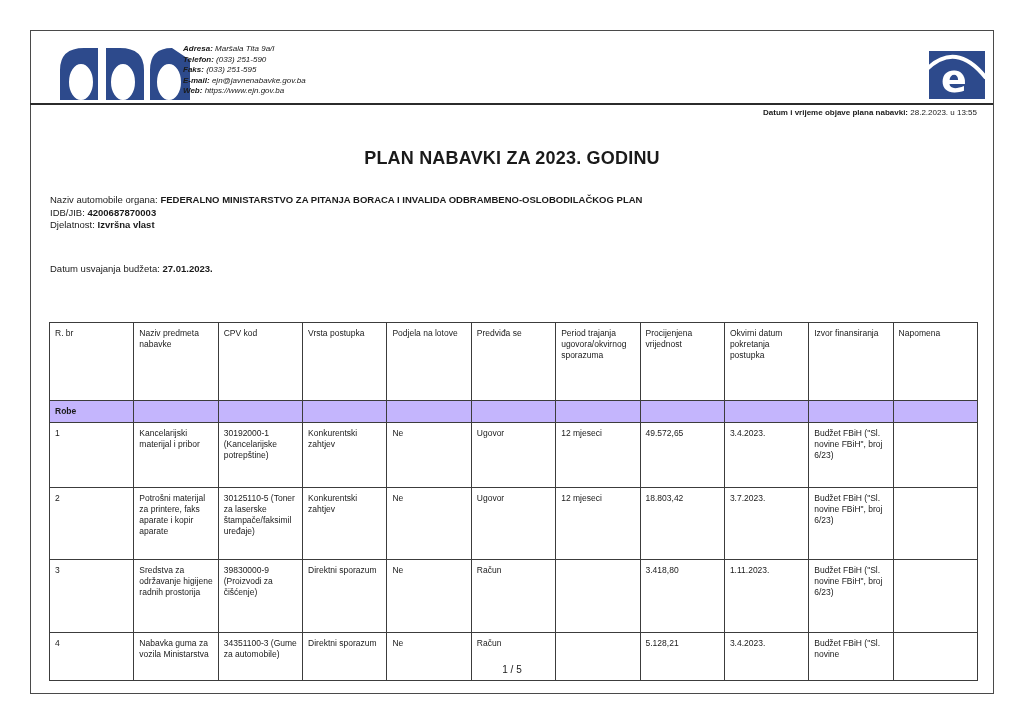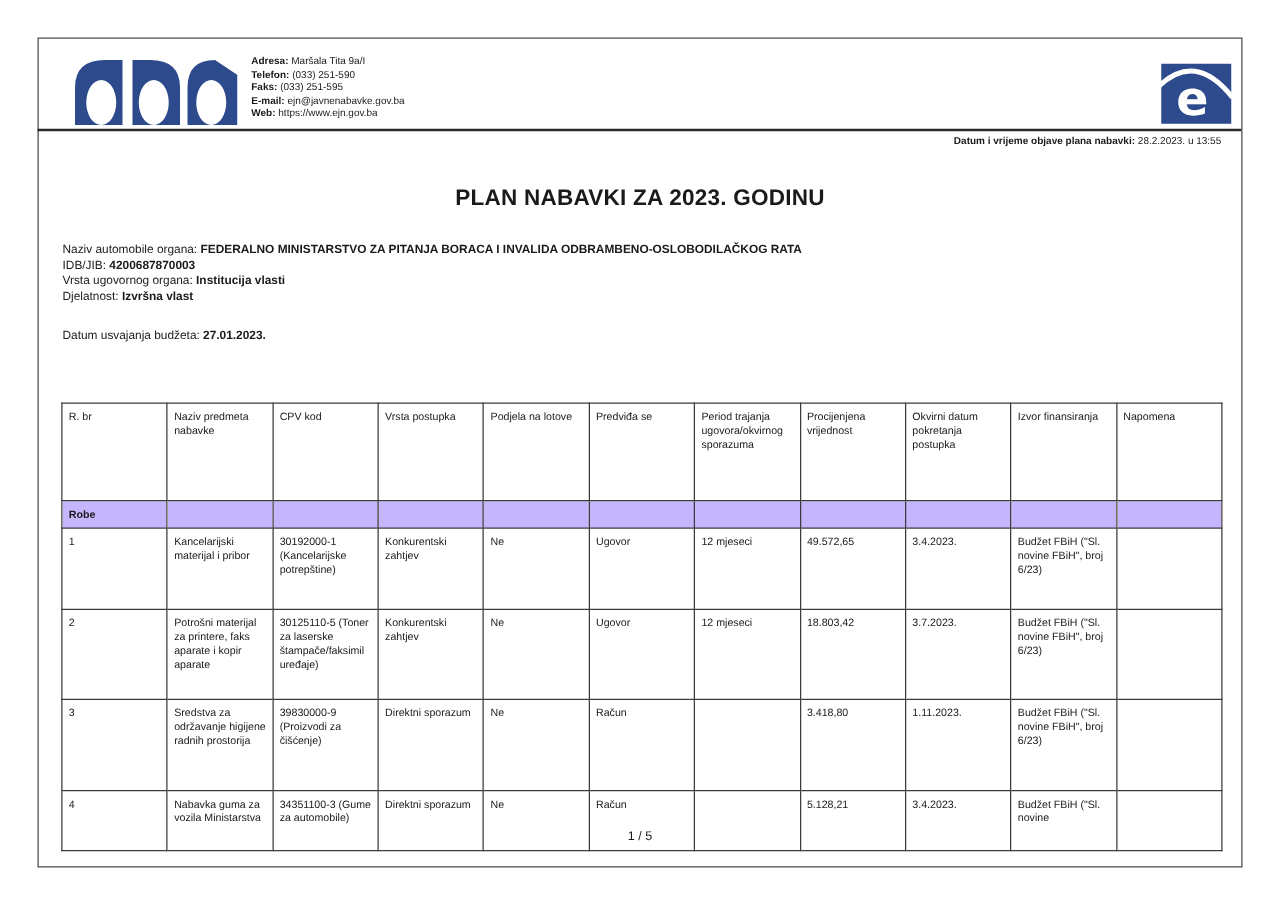--- a/index.html
+++ b/index.html
@@ -7,21 +7,21 @@
     width:1024px;height:724px;position:relative;background:#ffffff;
     font-family:"Liberation Sans","DejaVu Sans",sans-serif;color:#1a1a1a;
     overflow:hidden;
   }
   .page-frame{
     position:absolute;left:30px;top:30px;width:962px;height:662px;
     border:1px solid #4a4a4a;background:#ffffff;
   }
   
   .logo-left{position:absolute;left:58px;top:46px;width:132px;height:54px;}
-  .contact{position:absolute;left:201px;top:44px;font-size:8px;line-height:10.5px;}
+  .contact{position:absolute;left:183px;top:44px;font-size:8px;line-height:10.5px;font-style:italic;}
   .contact b{font-weight:bold;}
   .logo-right{position:absolute;left:928px;top:48px;width:58px;height:52px;}
   .header-rule{position:absolute;left:30px;top:103px;width:963px;height:2px;background:#2b2b2b;}
   .publish-line{position:absolute;right:47px;top:108px;font-size:8px;margin-left:36px;}
   .publish-line b{font-weight:bold;}
   
   .doc-title{position:absolute;left:0;top:148px;width:1024px;text-align:center;
     font-size:18px;font-weight:bold;letter-spacing:0.2px;}
   .meta{position:absolute;left:50px;top:194px;font-size:9.5px;line-height:12.5px;}
   .meta b{font-weight:bold;}
@@ -77,23 +77,22 @@
 <div class="header-rule"></div>
 
 <div class="publish-line">
   <b>Datum i vrijeme objave plana nabavki:</b>
   <span>28.2.2023. u 13:55</span>
 </div>
 
 <div class="doc-title">PLAN NABAVKI ZA 2023. GODINU</div>
 
 <div class="meta">
-  <div><span>Naziv automobile organa:</span> <b>FEDERALNO MINISTARSTVO ZA PITANJA BORACA I INVALIDA ODBRAMBENO-OSLOBODILAČKOG RATA</b></div>
+  <div><span>Naziv automobile organa:</span> <b>FEDERALNO MINISTARSTVO ZA PITANJA BORACA I INVALIDA ODBRAMBENO-OSLOBODILAČKOG PLAN</b></div>
   <div><span>IDB/JIB:</span> <b>4200687870003</b></div>
-  <div><span>Vrsta ugovornog organa:</span> <b>Institucija vlasti</b></div>
   <div><span>Djelatnost:</span> <b>Izvršna vlast</b></div>
 </div>
 
 <div class="budget-line">
   <span>Datum usvajanja budžeta:</span>
   <b>27.01.2023.</b>
 </div>
 
 <table class="plan">
   <thead>

